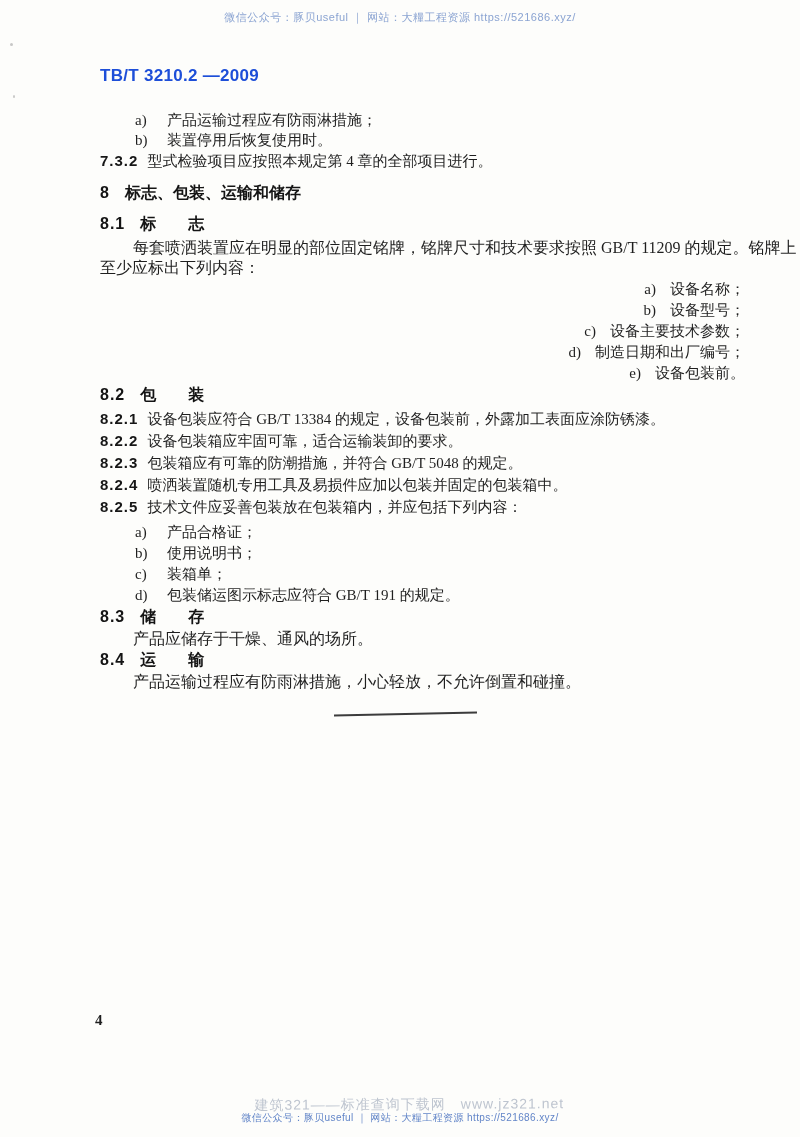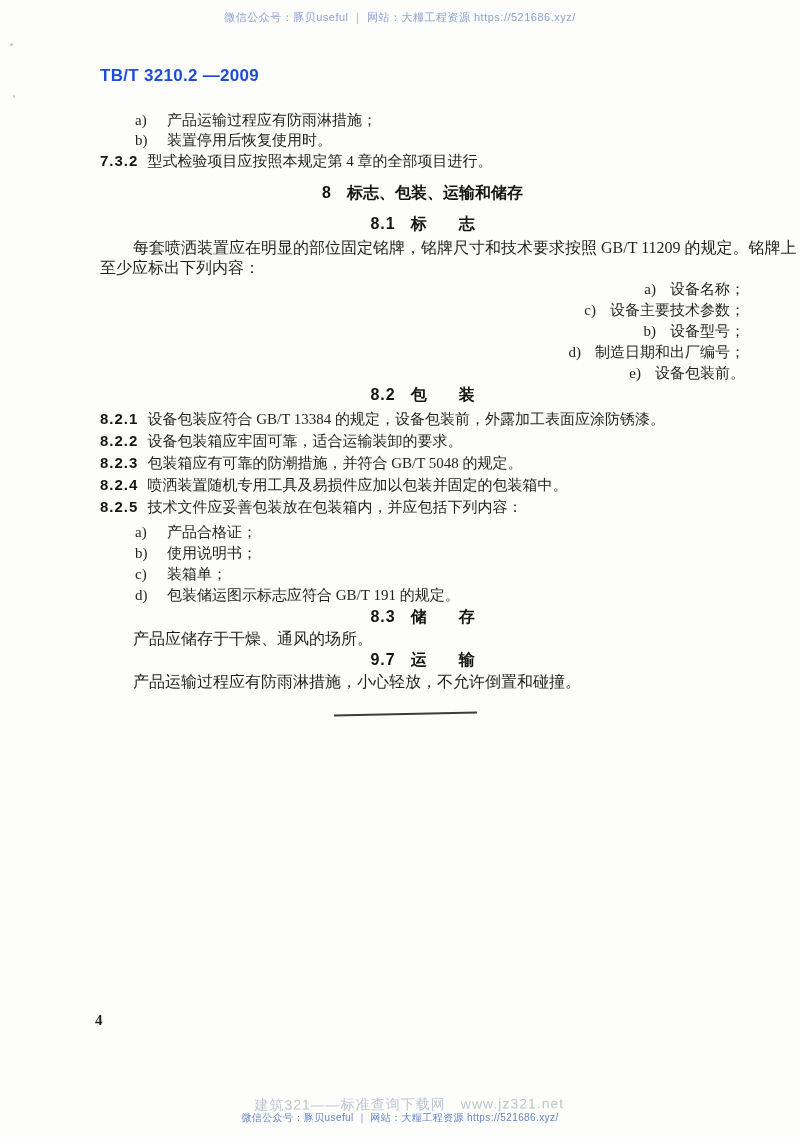--- a/index.html
+++ b/index.html
@@ -29,21 +29,21 @@
   .list-item { margin-left:35px; line-height:20px; }
   .list-item .lbl { display:inline-block; min-width:18px; margin-right:14px; }
   .list81 .list-item { line-height:21px; }
   .clause { line-height:21px; }
   .clause .num {
     font-family:"Liberation Sans","DejaVu Sans",sans-serif;
     font-weight:bold; letter-spacing:1px; margin-right:9px; color:#161616;
   }
   .sec-heading {
     font-family:"Liberation Sans","DejaVu Sans",sans-serif;
-    font-weight:bold; font-size:16px; line-height:22px; white-space:nowrap; color:#141414;text-align:center;
+    font-weight:bold; font-size:16px; line-height:22px; white-space:nowrap; color:#141414;
   }
   .sec-heading .num { margin-right:15px; letter-spacing:1px; }
   .para { line-height:20px; white-space:nowrap; }
   .para-indent { text-indent:33px; }
   .mt10 { margin-top:10px; } .mt9 { margin-top:9px; } .mt3 { margin-top:3px; }
   .mt2 { margin-top:2px; } .mt4 { margin-top:4px; } .mt1 { margin-top:1px;text-align:right; }
 
   
   .end-rule {
     position:absolute; left:334px; top:713px; width:143px; height:0;
@@ -91,24 +91,24 @@
     <div class="mt3">
       <div class="para para-indent">每套喷洒装置应在明显的部位固定铭牌，铭牌尺寸和技术要求按照 GB/T 11209 的规定。铭牌上</div>
       <div class="para">至少应标出下列内容：</div>
     </div>
 
     <div class="list81 mt1">
       <div class="line list-item">
         <span class="lbl">a)</span><span>设备名称；</span>
       </div>
       <div class="line list-item">
-        <span class="lbl">c)</span><span>设备主要技术参数；</span>
+        <span class="lbl">b)</span><span>设备型号；</span>
       </div>
       <div class="line list-item">
-        <span class="lbl">b)</span><span>设备型号；</span>
+        <span class="lbl">c)</span><span>设备主要技术参数；</span>
       </div>
       <div class="line list-item">
         <span class="lbl">d)</span><span>制造日期和出厂编号；</span>
       </div>
       <div class="line list-item">
         <span class="lbl">e)</span><span>设备包装前。</span>
       </div>
     </div>
 
     <div class="sec-heading">
@@ -147,21 +147,21 @@
         <span class="lbl">d)</span><span>包装储运图示标志应符合 GB/T 191 的规定。</span>
       </div>
     </div>
 
     <div class="sec-heading">
       <span class="num">8.3</span><span>储　　存</span>
     </div>
     <div class="para para-indent" style="line-height:21px">产品应储存于干燥、通风的场所。</div>
 
     <div class="sec-heading">
-      <span class="num">9.7</span><span>运　　输</span>
+      <span class="num">8.4</span><span>运　　输</span>
     </div>
     <div class="para para-indent" style="line-height:21px">产品运输过程应有防雨淋措施，小心轻放，不允许倒置和碰撞。</div>
 
   </div>
 
   <div class="end-rule"></div>
 
   <div class="page-number">4</div>
 
   <div class="wm wm-bottom-gray" style="color:#b3bbc8">建筑321——标准查询下载网　www.jz321.net</div>

